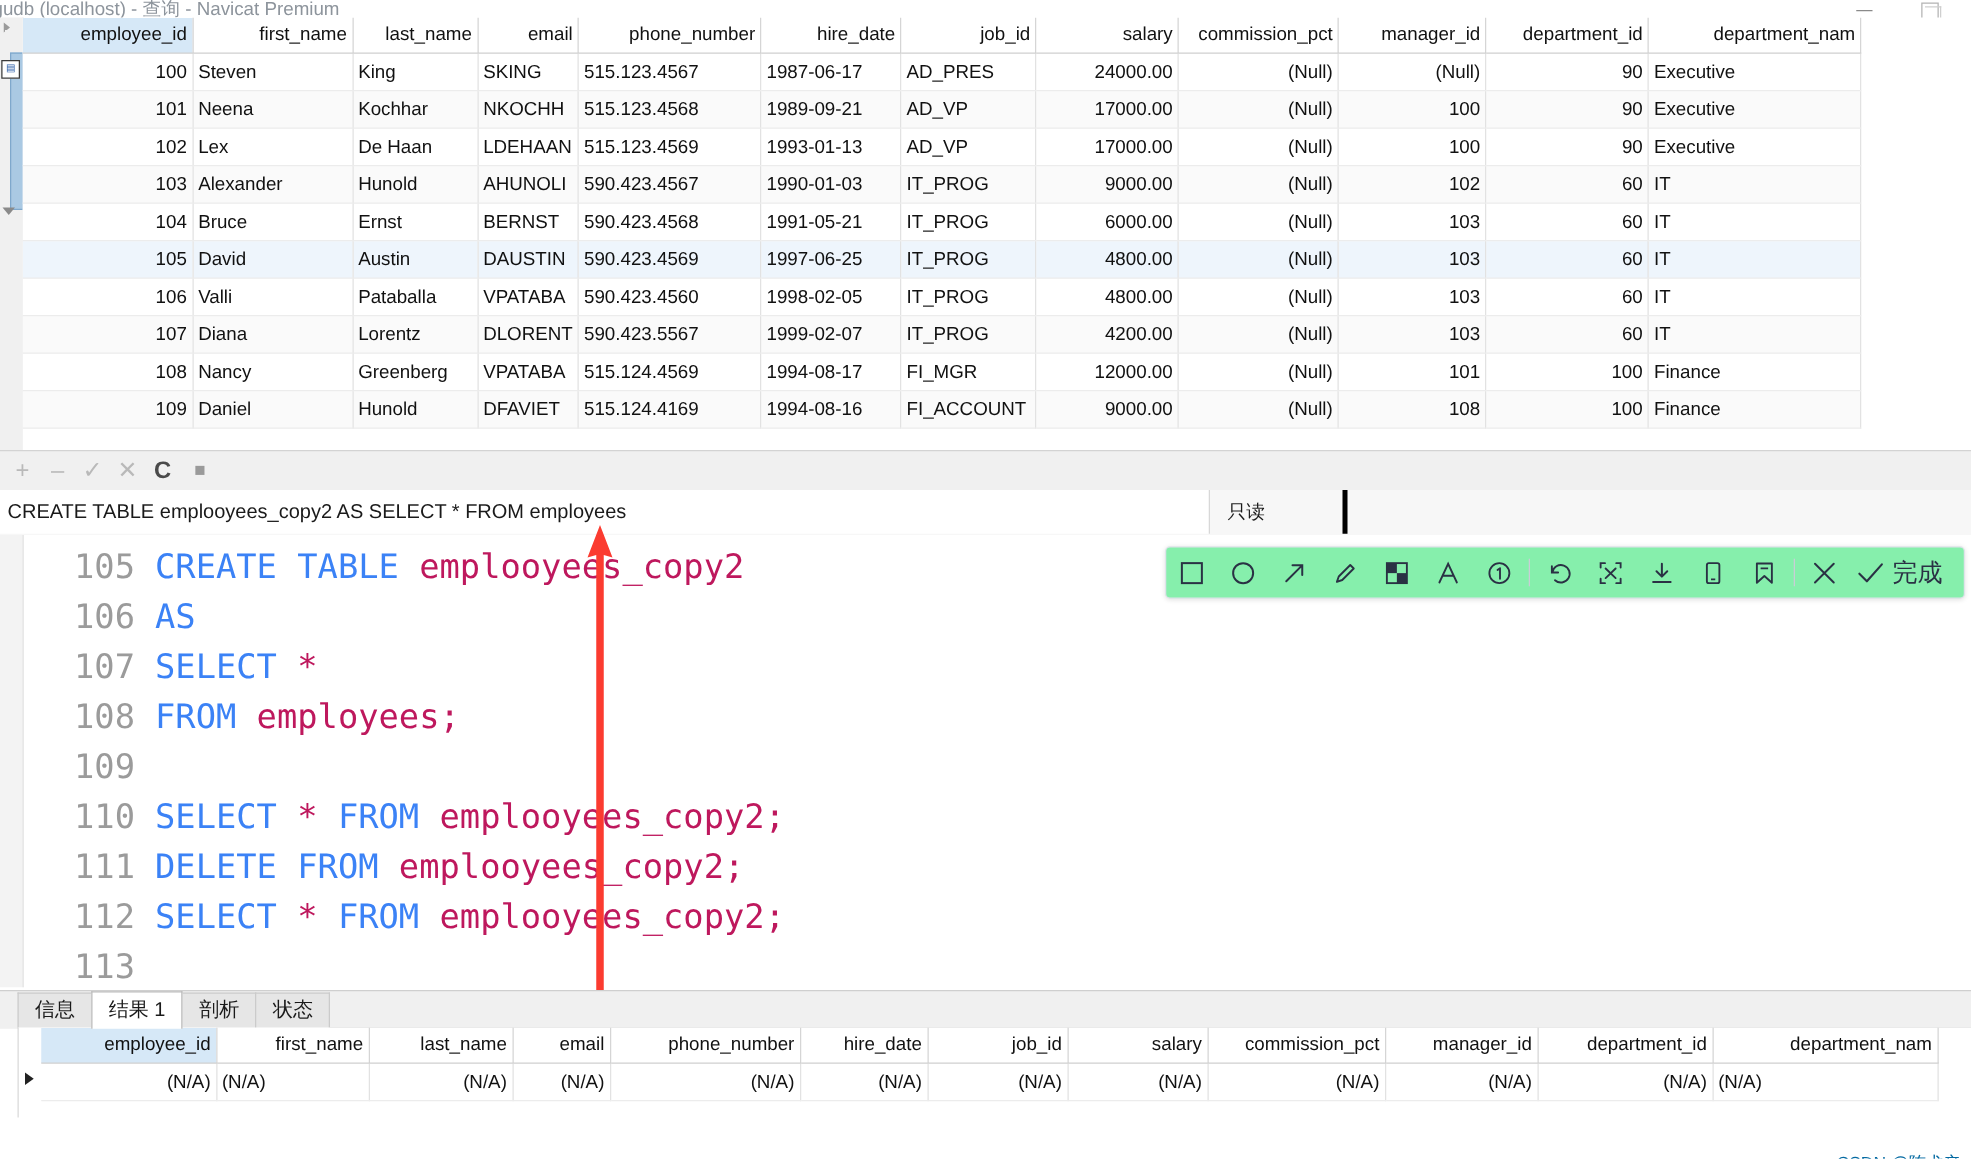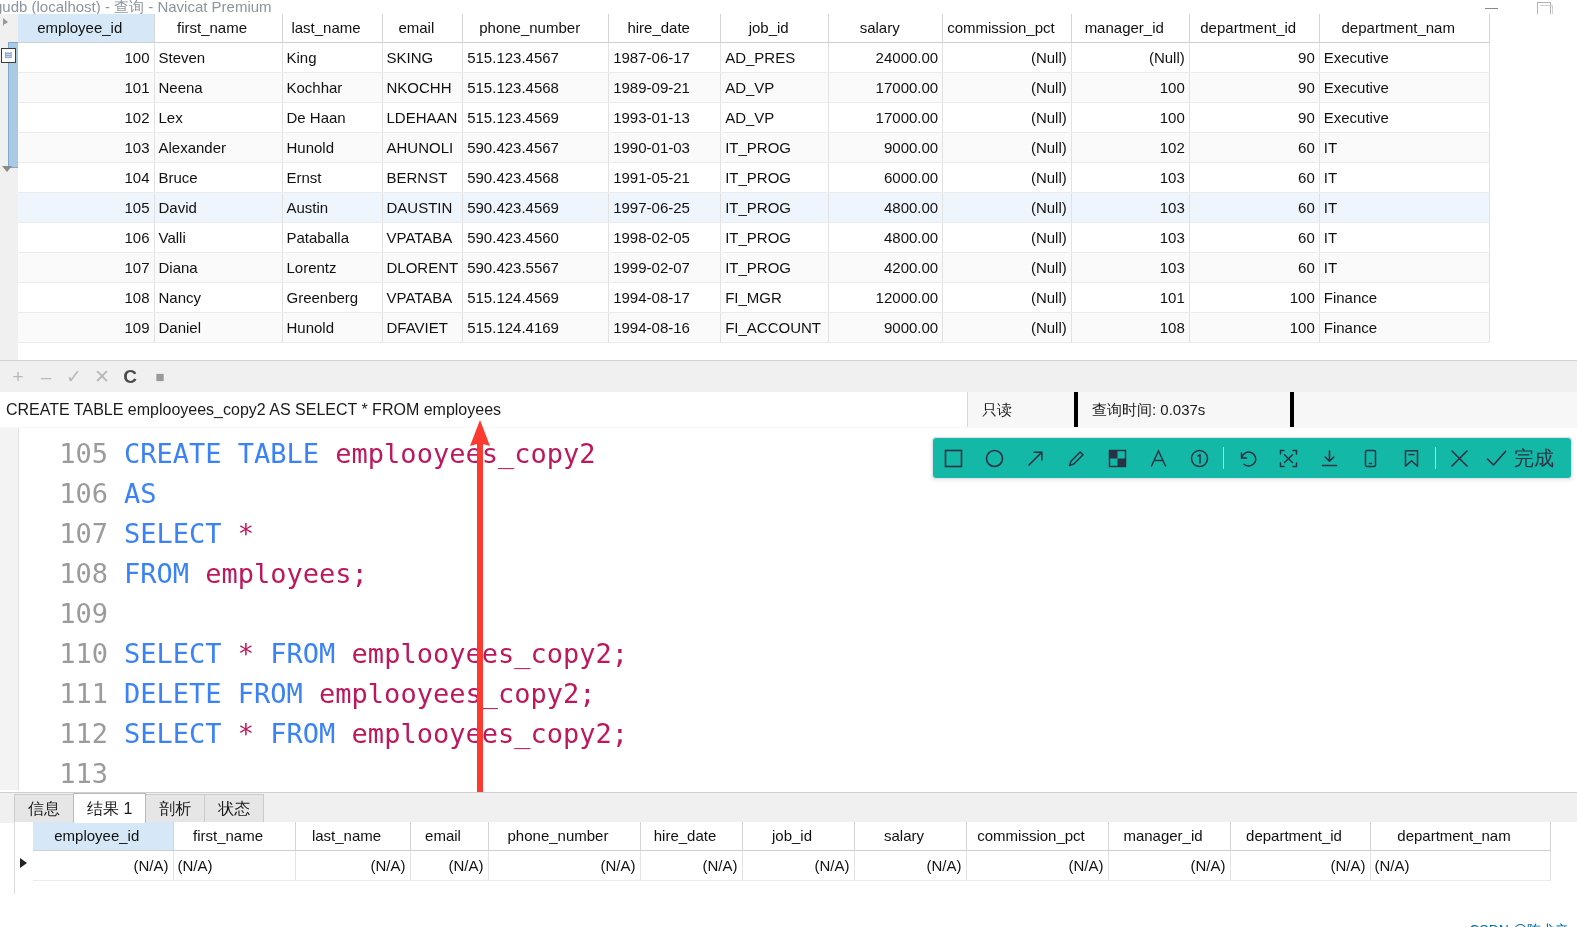--- a/index.html
+++ b/index.html
@@ -87,22 +87,22 @@
   table.dgrid {
     border-collapse: collapse;
     table-layout: fixed;
     font-size: 15px;
   }
   table.dgrid th {
     background: #ffffff;
     border-right: 1px solid #d5d5d5;
     border-bottom: 1px solid #cfcfcf;
     font-weight: normal;
-    text-align: center;
-    padding: 1px 16px 3px 4px;
+    text-align: right;
+    padding: 1px 4px 3px 4px;
     height: 24px;
     white-space: nowrap;
     overflow: hidden;
     color: #111;
   }
   table.dgrid th.sel { background: #d6e8f7; }
   table.dgrid td {
     border-right: 1px solid #e2e2e2;
     border-bottom: 1px solid #ececec;
     padding: 1px 4px 2px 4px;
@@ -175,21 +175,21 @@
     color: #9b9b9b; padding-right: 16px;
   }
   .kw  { color: #3b82f6; }
   .idf { color: #be185d; }
   .pun { color: #3b3b3b; }
 
   
   .anno-bar {
     position: absolute; left: 932px; top: 437px;
     width: 638px; height: 40px;
-    background: #14b8a6;
+    background: #86efac;
     border: 1px solid #dfe3ea;
     border-radius: 4px;
     box-shadow: 0 1px 4px rgba(0,0,0,0.12);
     display: flex; align-items: center;
   }
   .anno-btn {
     width: 41px; height: 40px;
     display: flex; align-items: center; justify-content: center;
     color: #2a3144;
   }
@@ -443,21 +443,20 @@
   <div class="tb-ico" style="left:34px;">–</div>
   <div class="tb-ico" style="left:62px;">✓</div>
   <div class="tb-ico" style="left:90px;">✕</div>
   <div class="tb-ico active" style="left:118px; font-weight:bold;">C</div>
   <div class="tb-ico active" style="left:148px; font-size:15px; color:#9a9a9a;">■</div>
 </div>
 
 <div class="statusbar">
   <div class="sb-query">CREATE TABLE emplooyees_copy2 AS SELECT * FROM employees</div>
   <div class="sb-cell" style="left:968px; width:110px;">只读</div>
-  <div class="sb-cell" style="left:1078px; width:216px;">查询时间: 0.037s</div>
 </div>
 
 <div class="editor">
   <div class="editor-gutter"></div>
   <div class="code" id="code-area"><div><span class="ln">105</span><span class="kw">CREATE</span><span class="pun"> </span><span class="kw">TABLE</span><span class="idf"> emplooyees_copy2</span></div><div><span class="ln">106</span><span class="kw">AS</span></div><div><span class="ln">107</span><span class="kw">SELECT</span><span class="idf"> *</span></div><div><span class="ln">108</span><span class="kw">FROM</span><span class="idf"> employees;</span></div><div><span class="ln">109</span><span> </span></div><div><span class="ln">110</span><span class="kw">SELECT</span><span class="idf"> * </span><span class="kw">FROM</span><span class="idf"> emplooyees_copy2;</span></div><div><span class="ln">111</span><span class="kw">DELETE</span><span class="pun"> </span><span class="kw">FROM</span><span class="idf"> emplooyees_copy2;</span></div><div><span class="ln">112</span><span class="kw">SELECT</span><span class="idf"> * </span><span class="kw">FROM</span><span class="idf"> emplooyees_copy2;</span></div><div><span class="ln">113</span><span> </span></div></div>
 </div>
 
 <div class="anno-bar">
   <div class="anno-btn">
     <svg width="21" height="21" viewBox="0 0 21 21">

